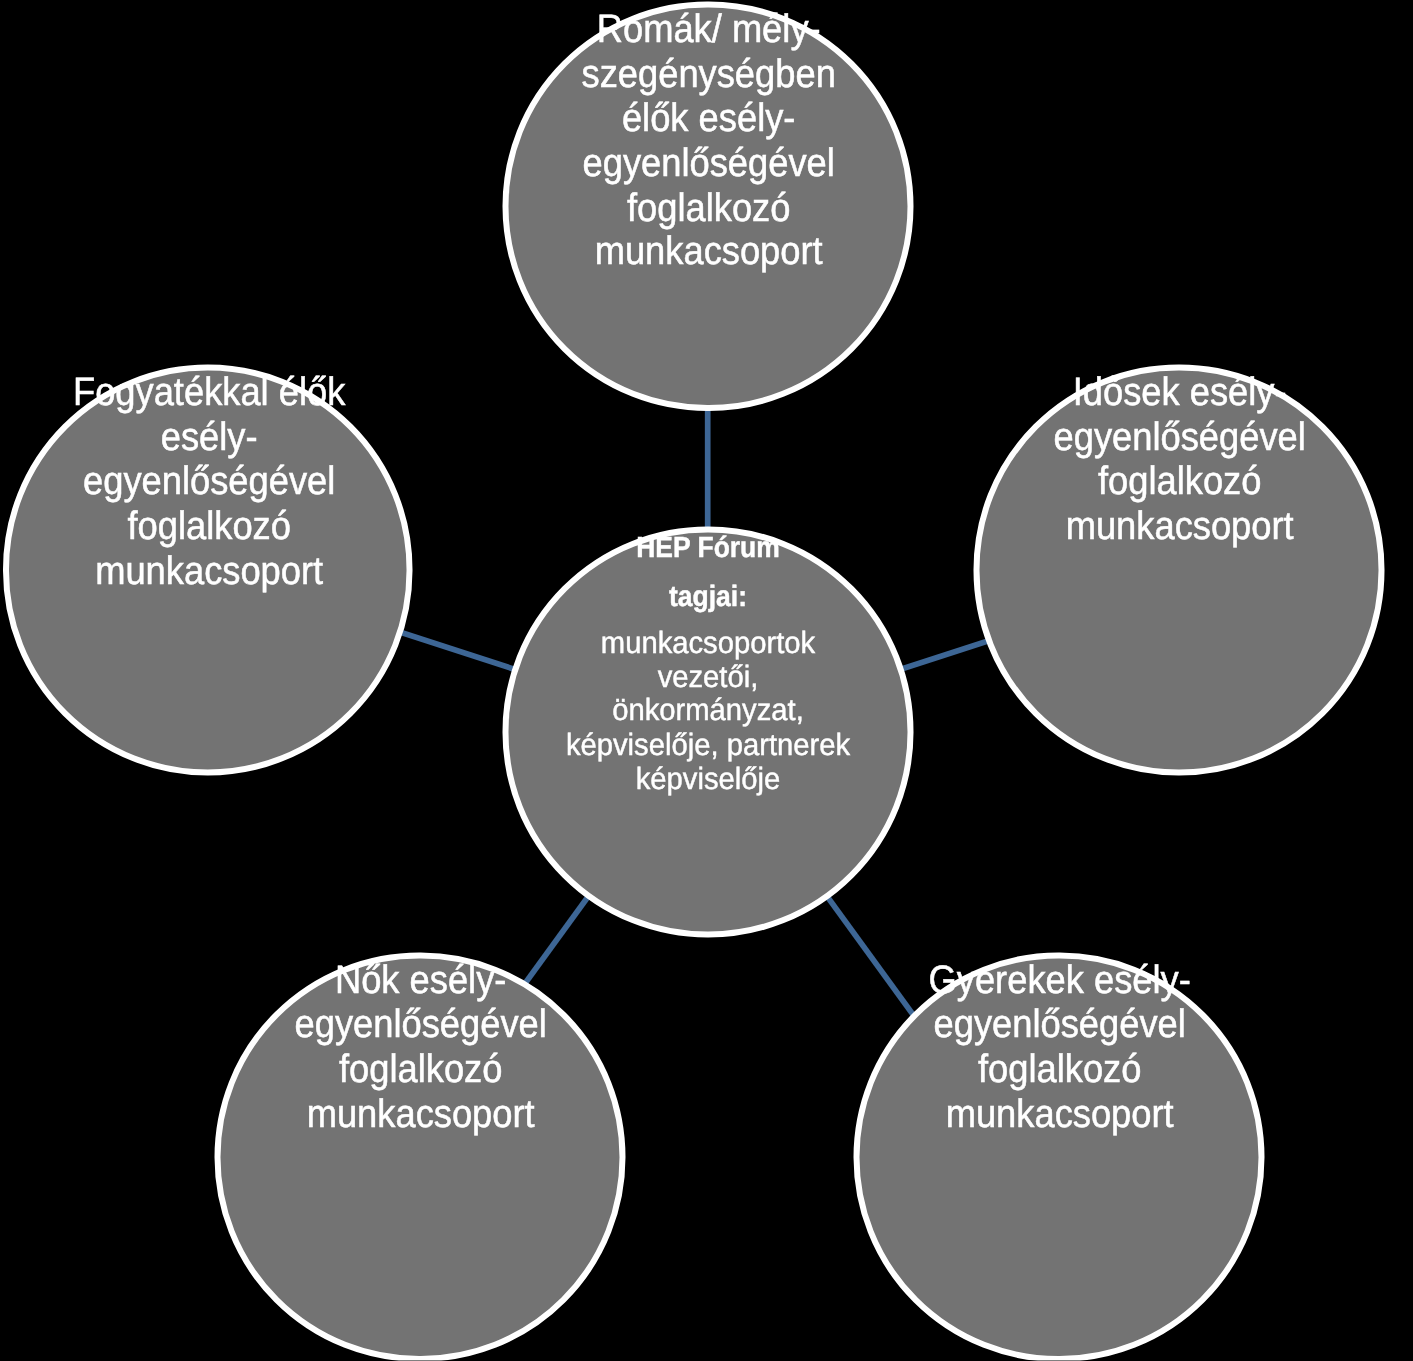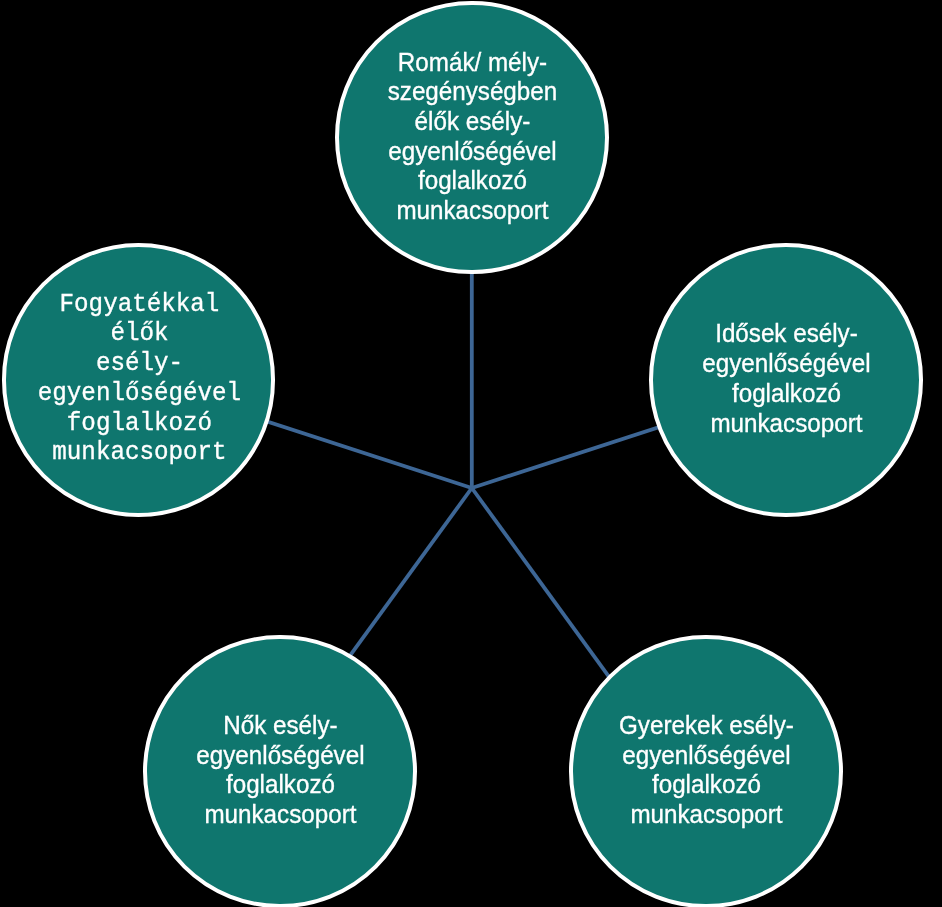--- a/index.html
+++ b/index.html
@@ -5,29 +5,29 @@
 <style>
   html,body{margin:0;padding:0;}
   body{width:942px;height:907px;background:#000000;overflow:hidden;
        font-family:"Liberation Sans",sans-serif;
        -webkit-font-smoothing:antialiased;}
   #stage{position:relative;width:942px;height:907px;background:#000000;}
   svg.conn{position:absolute;left:0;top:0;width:942px;height:907px;}
 
   
   .node{position:absolute;border-radius:50%;box-sizing:border-box;
-        background:#0f766e;border:4.3px solid #FFFFFF;
-        display:flex;align-items:center;justify-content:center;}
+        background:#737373;border:4.3px solid #FFFFFF;
+        display:flex;justify-content:center;}
   .node .label{color:#FFFFFF;-webkit-text-stroke:0.35px #FFFFFF;text-align:center;font-size:26.4px;line-height:29.7px;
                width:250px;white-space:pre-line;margin-bottom:2px;
                transform:scaleX(0.917) translate3d(0.5px,0,0);transform-origin:center center;}
 
   
   #n-top   {left:335.05px; top:0.95px;   width:273.5px;height:273.5px;}
-  #n-left  {left:1.85px;   top:243.05px; width:273.5px;height:273.5px;font-family:Liberation Mono, monospace;}
+  #n-left  {left:1.85px;   top:243.05px; width:273.5px;height:273.5px;}
   #n-right {left:649px; top:243.05px; width:273.5px;height:273.5px;}
   #n-bl    {left:143px; top:634.65px; width:273.5px;height:273.5px;}
   #n-br    {left:569px; top:634.65px; width:273.5px;height:273.5px;}
   #n-center{left:335.05px; top:351.25px; width:273.5px;height:273.5px;}
 
   
   #n-center .ctr{color:#FFFFFF;-webkit-text-stroke:0.3px #FFFFFF;text-align:center;width:250px;margin-top:-6px;}
   #n-center .ctitle{font-weight:bold;font-size:19.5px;line-height:33.2px;
                     transform:scaleX(0.905) translateZ(0);transform-origin:center center;}
   #n-center .cbody{font-size:20.5px;line-height:22.7px;white-space:pre-line;margin-top:2.2px;
@@ -77,14 +77,25 @@
 munkacsoport</div>
   </div>
 
   <div class="node" id="n-br">
     <div class="label">Gyerekek esély-
 egyenlőségével
 foglalkozó
 munkacsoport</div>
   </div>
 
+  <div class="node" id="n-center">
+    <div class="ctr">
+      <div class="ctitle">HEP Fórum</div>
+      <div class="ctitle">tagjai:</div>
+      <div class="cbody">munkacsoportok
+vezetői,
+önkormányzat,
+képviselője, partnerek
+képviselője</div>
+    </div>
+  </div>
 
 </div>
 
 </body></html>

